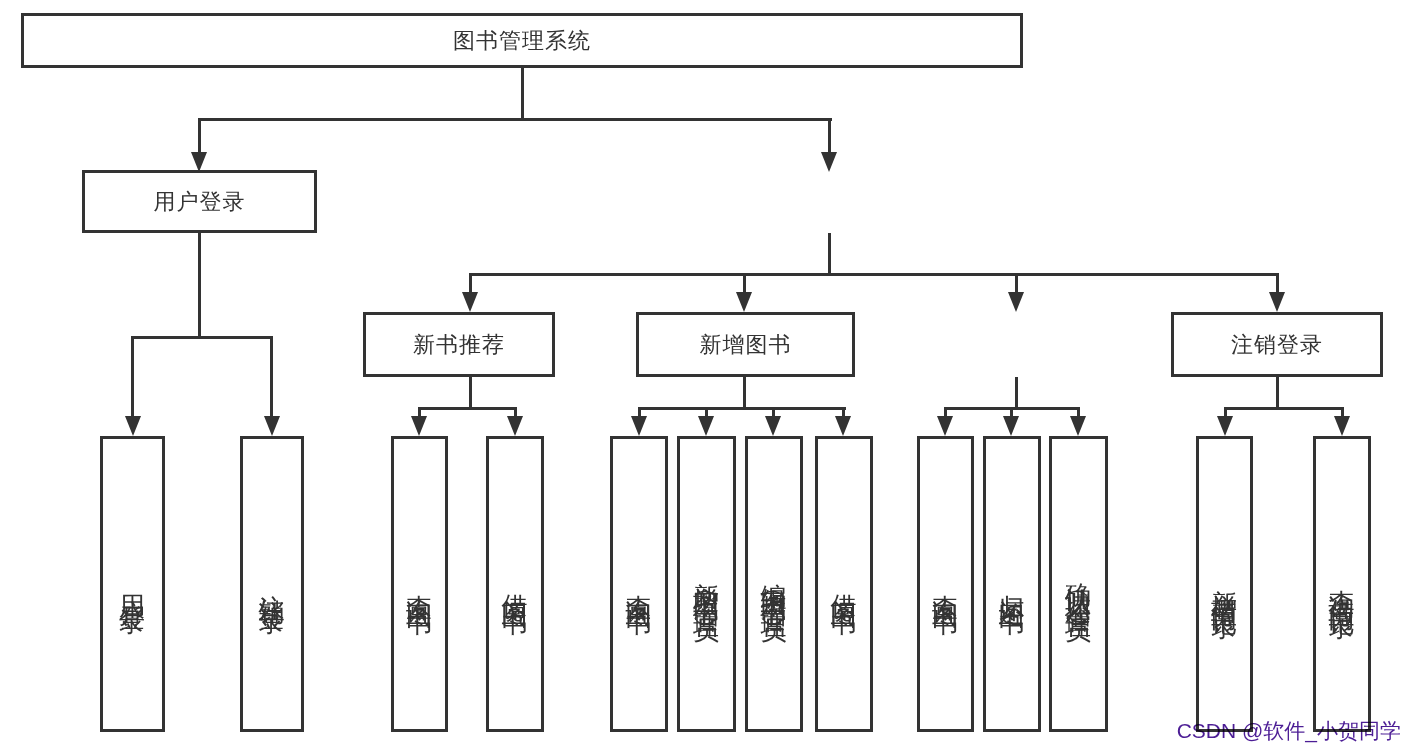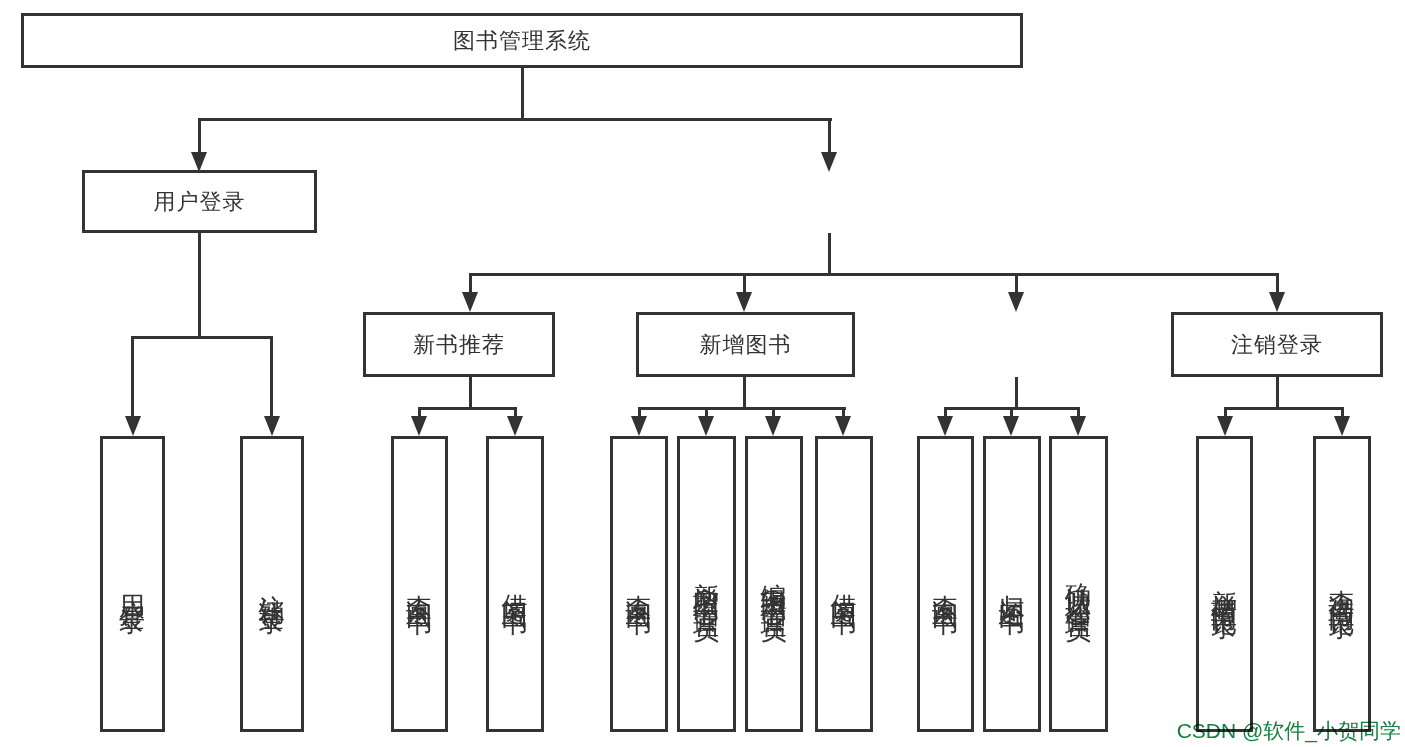--- a/index.html
+++ b/index.html
@@ -43,21 +43,21 @@
     height: 0;
     border-left: 8px solid transparent;
     border-right: 8px solid transparent;
     border-top: 20px solid #333333;
   }
   .watermark {
     position: absolute;
     right: 4px;
     bottom: 2px;
     font-size: 21px;
-    color: #15803d;
+    color: #4c1d95;
     mix-blend-mode: multiply;
     z-index: 10;
     white-space: nowrap;
   }
 </style>
 </head>
 <body>
 
 <div class="stage">
 

